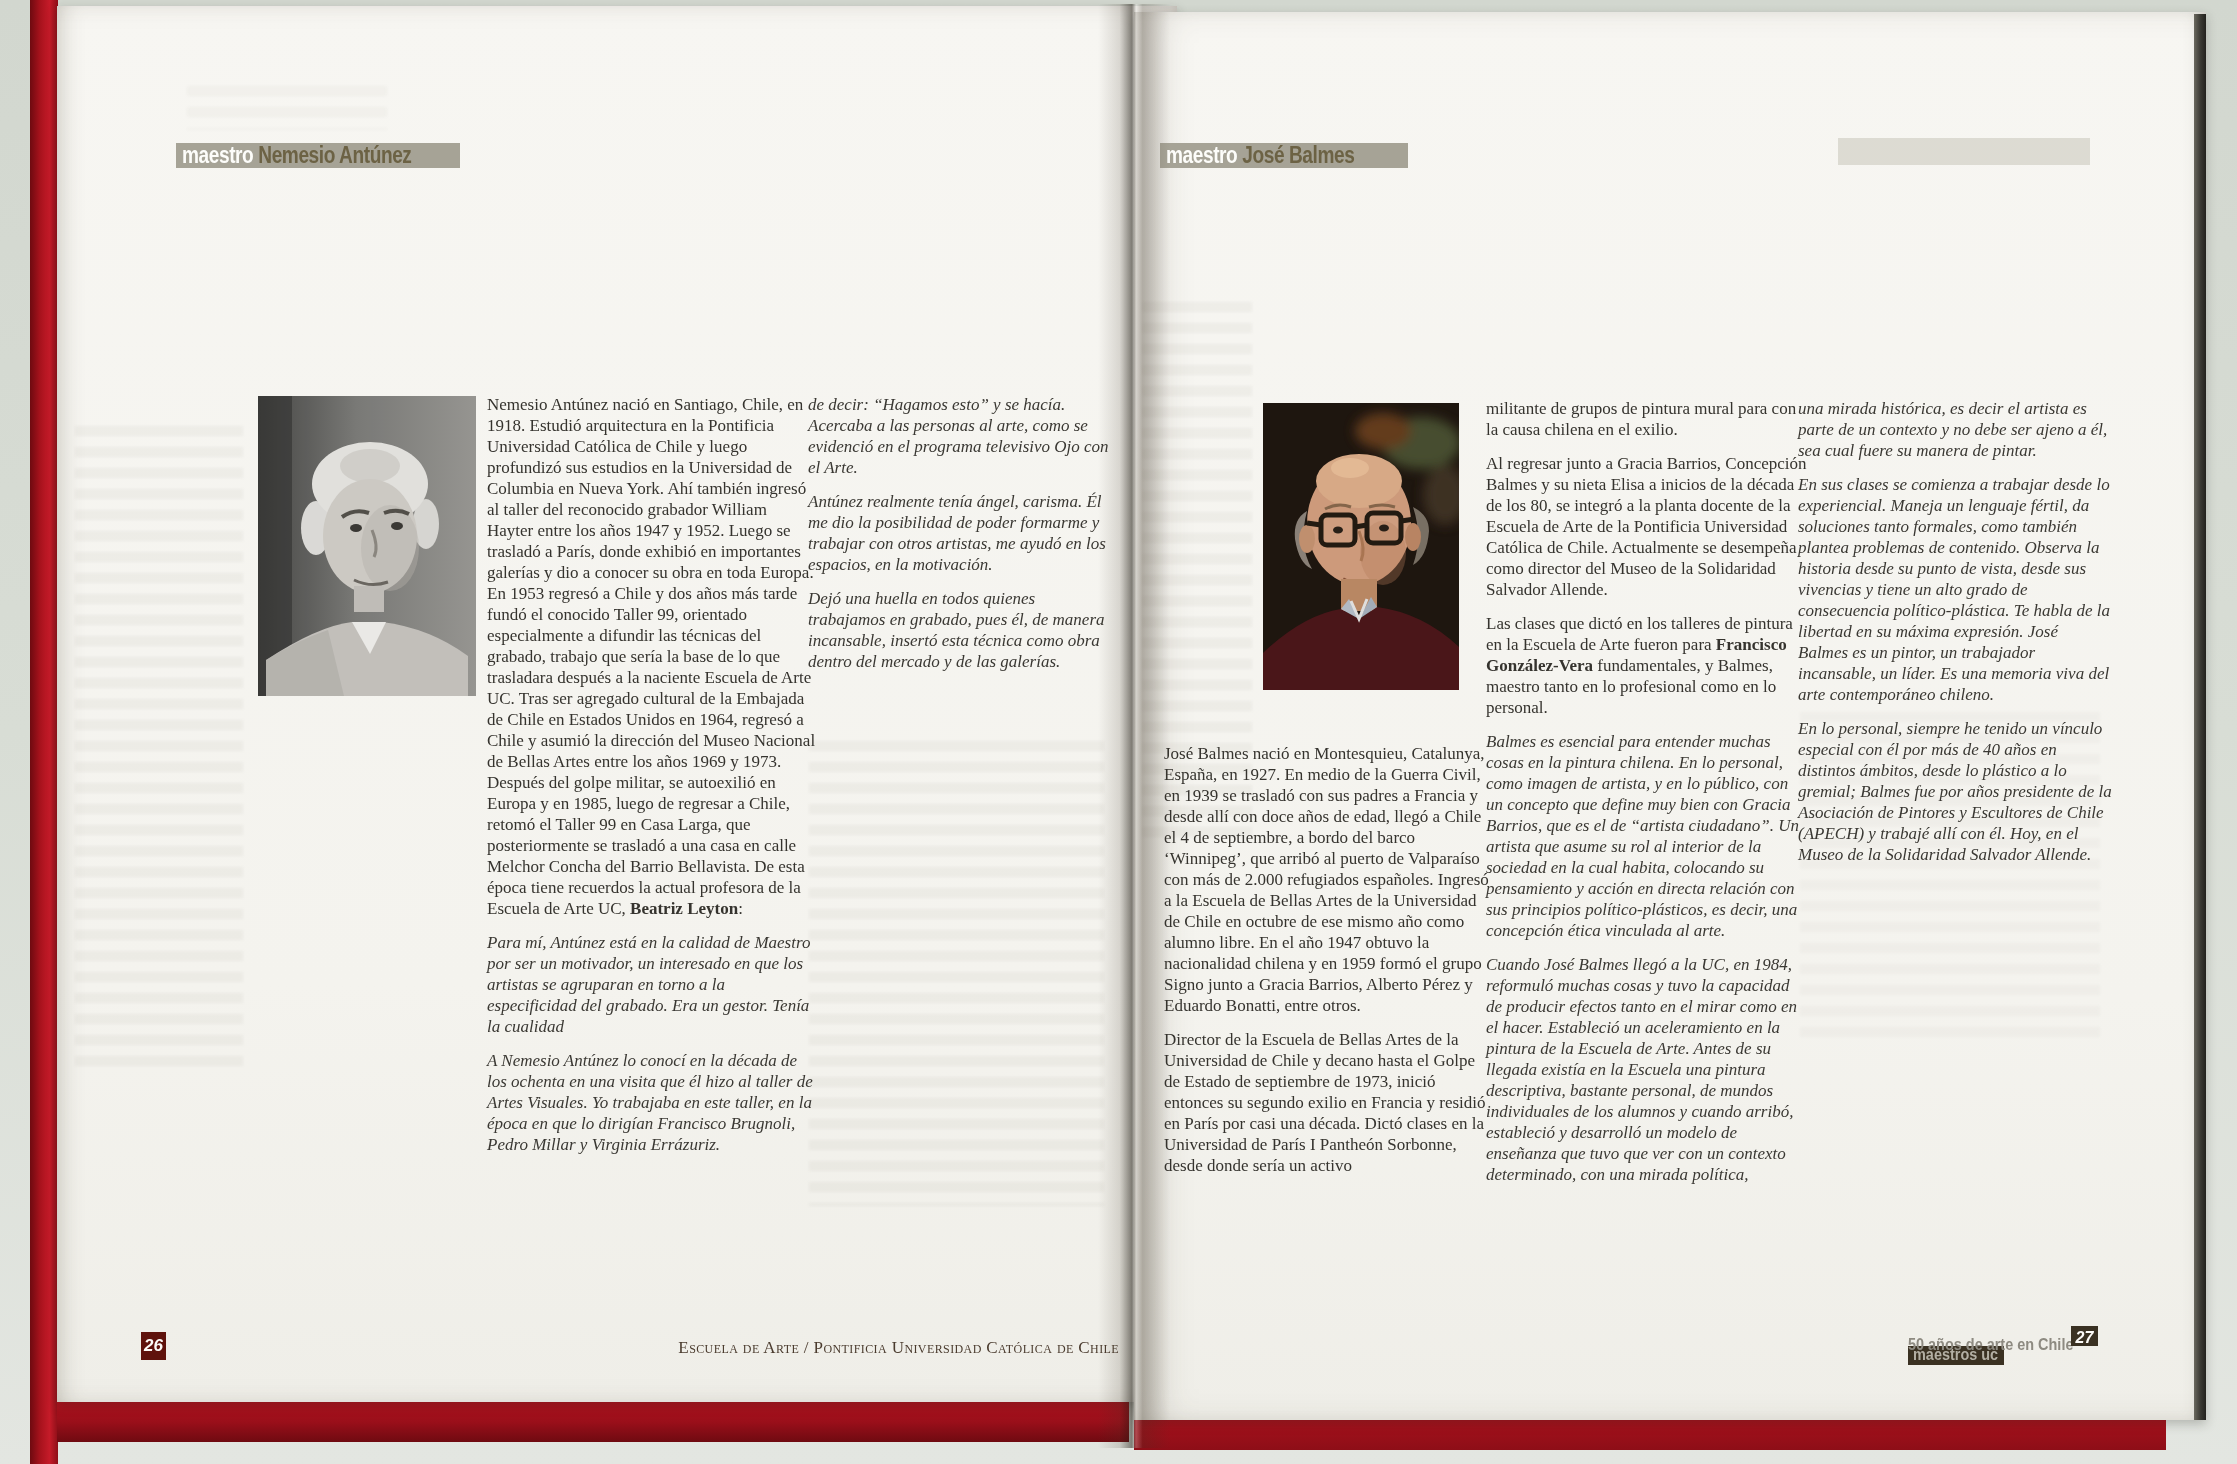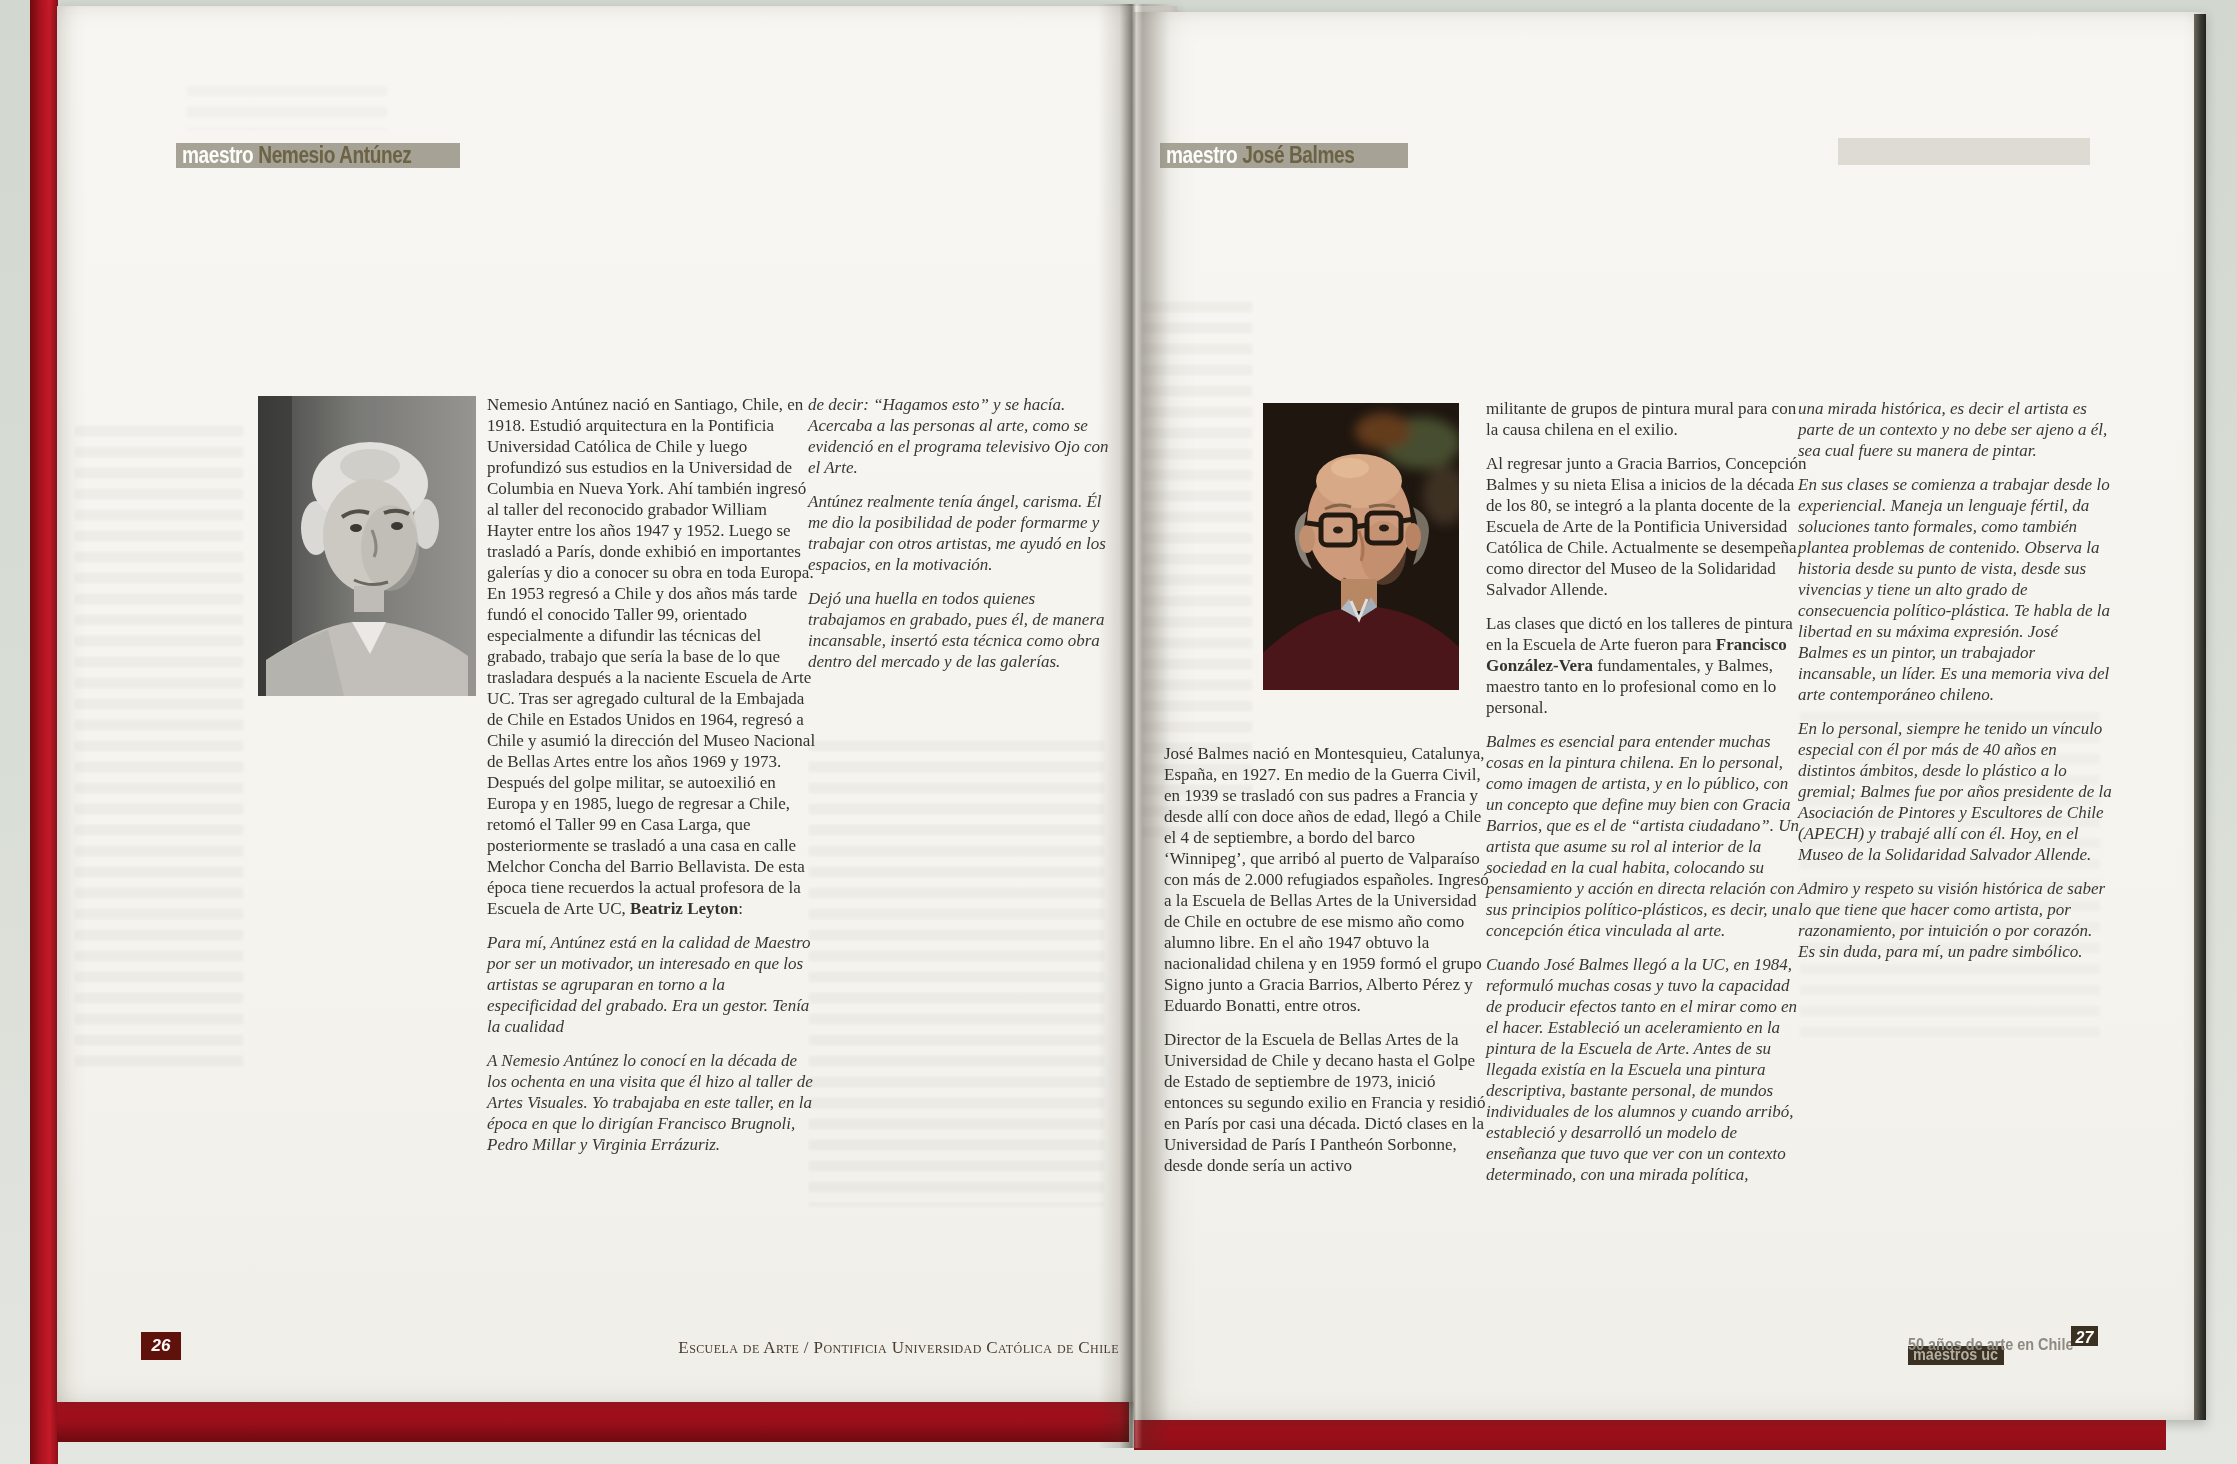--- a/index.html
+++ b/index.html
@@ -111,21 +111,21 @@
     <p class="quote">Para mí, Antúnez está en la calidad de Maestro por ser un motivador, un interesado en que los artistas se agruparan en torno a la especificidad del grabado. Era un gestor. Tenía la cualidad</p>
     <p class="quote">A Nemesio Antúnez lo conocí en la década de los ochenta en una visita que él hizo al taller de Artes Visuales. Yo trabajaba en este taller, en la época en que lo dirigían Francisco Brugnoli, Pedro Millar y Virginia Errázuriz.</p>
   </div>
 
   <div class="abs col" style="left:751px;top:388px;width:306px;">
     <p class="quote">de decir: “Hagamos esto” y se hacía. Acercaba a las personas al arte, como se evidenció en el programa televisivo Ojo con el Arte.</p>
     <p class="quote">Antúnez realmente tenía ángel, carisma. Él me dio la posibilidad de poder formarme y trabajar con otros artistas, me ayudó en los espacios, en la motivación.</p>
     <p class="quote">Dejó una huella en todos quienes trabajamos en grabado, pues él, de manera incansable, insertó esta técnica como obra dentro del mercado y de las galerías.</p>
   </div>
 
-  <div class="abs pagenum-box" style="left:84px;top:1326px;width:40px;height:28px;font-size:17px;line-height:28px;">26</div>
+  <div class="abs pagenum-box" style="left:84px;top:1326px;width:25px;height:28px;font-size:17px;line-height:28px;">26</div>
   <div class="abs imprint" style="left:430px;top:1332px;width:632px;">Escuela de Arte / Pontificia Universidad Católica de Chile</div>
 </div>
 
 <div class="abs page page-right">
 
   <div class="abs bleed" style="left:8px;top:290px;width:110px;height:540px;"></div>
   <div class="abs bleed" style="left:666px;top:700px;width:300px;height:330px;opacity:.32;"></div>
 
   <div class="abs hdr-bar" style="left:26px;top:131px;width:248px;text-decoration:underline;">
     <span class="hdr-text"><span class="hdr-prefix">maestro</span> <span class="hdr-name">José Balmes</span></span>
@@ -185,21 +185,20 @@
     <p>Al regresar junto a Gracia Barrios, Concepción Balmes y su nieta Elisa a inicios de la década de los 80, se integró a la planta docente de la Escuela de Arte de la Pontificia Universidad Católica de Chile. Actualmente se desempeña como director del Museo de la Solidaridad Salvador Allende.</p>
     <p><span>Las clases que dictó en los talleres de pintura en la Escuela de Arte fueron para </span><b class="name">Francisco González-Vera</b><span> fundamentales, y Balmes, maestro tanto en lo profesional como en lo personal.</span></p>
     <p class="quote">Balmes es esencial para entender muchas cosas en la pintura chilena. En lo personal, como imagen de artista, y en lo público, con un concepto que define muy bien con Gracia Barrios, que es el de “artista ciudadano”. Un artista que asume su rol al interior de la sociedad en la cual habita, colocando su pensamiento y acción en directa relación con sus principios político-plásticos, es decir, una concepción ética vinculada al arte.</p>
     <p class="quote">Cuando José Balmes llegó a la UC, en 1984, reformuló muchas cosas y tuvo la capacidad de producir efectos tanto en el mirar como en el hacer. Estableció un aceleramiento en la pintura de la Escuela de Arte. Antes de su llegada existía en la Escuela una pintura descriptiva, bastante personal, de mundos individuales de los alumnos y cuando arribó, estableció y desarrolló un modelo de enseñanza que tuvo que ver con un contexto determinado, con una mirada política,</p>
   </div>
 
   <div class="abs col" style="left:664px;top:386px;width:314px;">
     <p class="quote">una mirada histórica, es decir el artista es parte de un contexto y no debe ser ajeno a él, sea cual fuere su manera de pintar.</p>
     <p class="quote">En sus clases se comienza a trabajar desde lo experiencial. Maneja un lenguaje fértil, da soluciones tanto formales, como también plantea problemas de contenido. Observa la historia desde su punto de vista, desde sus vivencias y tiene un alto grado de consecuencia político-plástica. Te habla de la libertad en su máxima expresión. José Balmes es un pintor, un trabajador incansable, un líder. Es una memoria viva del arte contemporáneo chileno.</p>
     <p class="quote">En lo personal, siempre he tenido un vínculo especial con él por más de 40 años en distintos ámbitos, desde lo plástico a lo gremial; Balmes fue por años presidente de la Asociación de Pintores y Escultores de Chile (APECH) y trabajé allí con él. Hoy, en el Museo de la Solidaridad Salvador Allende.</p>
-    <p class="quote">Admiro y respeto su visión histórica de saber lo que tiene que hacer como artista, por razonamiento, por intuición o por corazón. Es sin duda, para mí, un padre simbólico.</p>
   </div>
 
   <div class="abs brand-bar" style="left:774px;top:1302px;width:96px;height:19px;margin-top:32px;">
     <span class="brand-text">maestros uc</span>
   </div>
   <div class="abs tagline" style="left:774px;top:1323px;">50 años de arte en Chile</div>
   <div class="abs pagenum-box dark" style="left:937px;top:1314px;width:27px;height:20px;font-size:16px;line-height:23px;">27</div>
 </div>
 
 <div class="abs gutter"></div>

